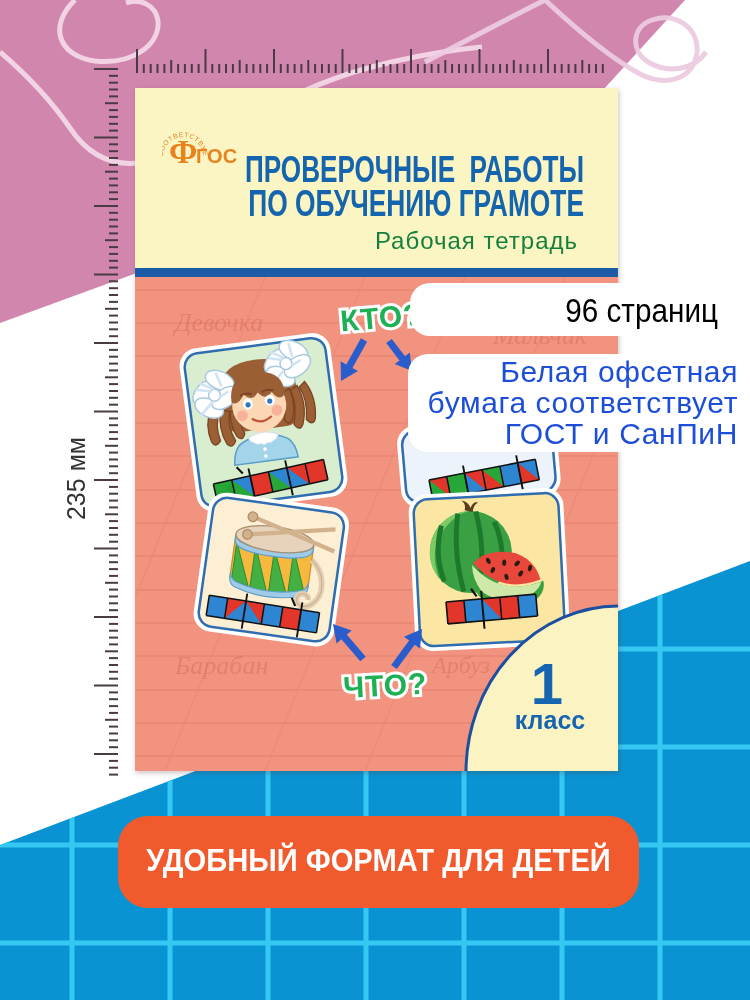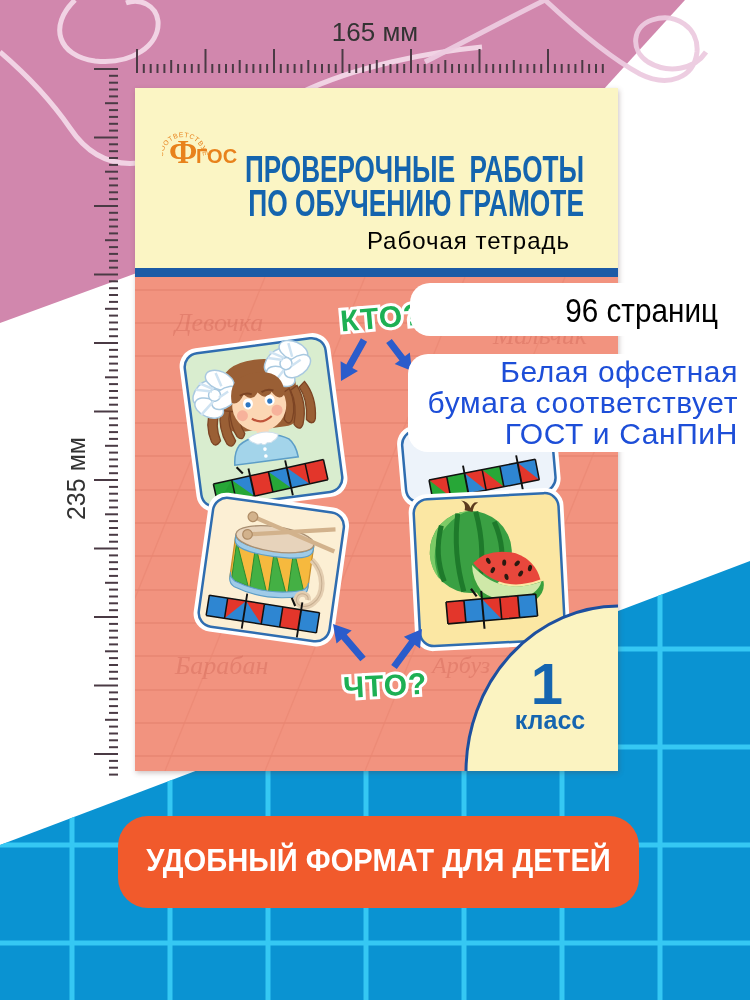--- a/index.html
+++ b/index.html
@@ -202,21 +202,20 @@
     <polygon points="0,845 750,561 750,1000 0,1000" fill="#0a93d2"></polygon>
     <g clip-path="url(#gridclip)" stroke="#35c8f3" stroke-width="5">
       <path d="M72,540V1000 M170,540V1000 M268,540V1000 M366,540V1000 M464,540V1000 M562,540V1000 M660,540V1000 M0,649H750 M0,747H750 M0,845H750 M0,943H750"></path>
     </g>
     <clipPath id="gridclip">
           <polygon points="0,845 750,561 750,1000 0,1000"></polygon>
         </clipPath>
   </g>
 </svg>
 
-<div class="abs" style="left:300px;top:17px;width:150px;text-align:center;font-size:26px;color:#333333;">165 мм</div>
 
 <div class="abs" style="left:11px;top:464px;width:130px;text-align:center;font-size:25px;color:#333333;transform:rotate(-90deg);">235 мм</div>
 
 <div class="abs" style="left:135px;top:88px;width:483px;height:683px;background:#f2937f;box-shadow:1px 2px 5px rgba(90,60,60,0.3);">
 
   <div class="abs" style="left:0;top:0;width:483px;height:180px;background:#fbf5c4;"></div>
 
   <div class="abs" style="left:0;top:180px;width:483px;height:9px;background:#1c5ba6;"></div>
 
   <svg class="abs" style="left:0;top:189px;" width="483" height="494" viewBox="0 0 483 494">
@@ -462,21 +461,21 @@
     <text x="34" y="53" font-size="20" font-weight="bold">ГОС</text>
   </g>
   <path id="fgarc" d="M 1,47 A 20,20 0 1 1 41,47" fill="none"></path>
   <text font-size="6.8" fill="#e8821c" letter-spacing="0.6"><textPath href="#fgarc">СООТВЕТСТВУЕТ</textPath></text>
 </svg>
 
 <div class="abs" style="left:-16px;top:149px;width:600px;text-align:right;font-size:37px;font-weight:bold;color:#1464ae;word-spacing:10px;transform:scaleX(0.706);transform-origin:100% 0;white-space:nowrap;">ПРОВЕРОЧНЫЕ РАБОТЫ</div>
 
 <div class="abs" style="left:-16px;top:183px;width:600px;text-align:right;font-size:37px;font-weight:bold;color:#1464ae;transform:scaleX(0.712);transform-origin:100% 0;white-space:nowrap;">ПО ОБУЧЕНИЮ ГРАМОТЕ</div>
 
-<div class="abs" style="left:320px;top:227px;width:250px;text-align:right;font-size:24px;letter-spacing:1px;color:#000000;">Рабочая тетрадь</div>
+<div class="abs" style="left:328px;top:227px;width:250px;text-align:right;font-size:24px;letter-spacing:1px;color:#15803d;">Рабочая тетрадь</div>
 
 <div class="abs" style="left:410px;top:283px;width:345px;height:53px;background:#ffffff;border-radius:20px;"></div>
 <div class="abs" style="left:410px;top:292px;width:308px;text-align:right;font-size:33px;color:#000;transform:scaleX(0.90);transform-origin:100% 0;">96 страниц</div>
 
 <div class="abs" style="left:408px;top:354px;width:347px;height:98px;background:#ffffff;border-radius:20px;"></div>
 <div class="abs" style="left:408px;top:356px;width:330px;text-align:right;font-size:30px;letter-spacing:0.6px;line-height:31px;color:#1d4ed8;">Белая офсетная<br>бумага соответствует<br>ГОСТ и СанПиН</div>
 
 <div class="abs" style="left:118px;top:816px;width:521px;height:92px;background:#f15a2c;border-radius:30px;"></div>
 
 <div class="abs" style="left:118px;top:843px;width:521px;text-align:center;font-size:31px;font-weight:bold;color:#fff;transform:scaleX(0.94);transform-origin:50% 0;">УДОБНЫЙ ФОРМАТ ДЛЯ ДЕТЕЙ</div>

